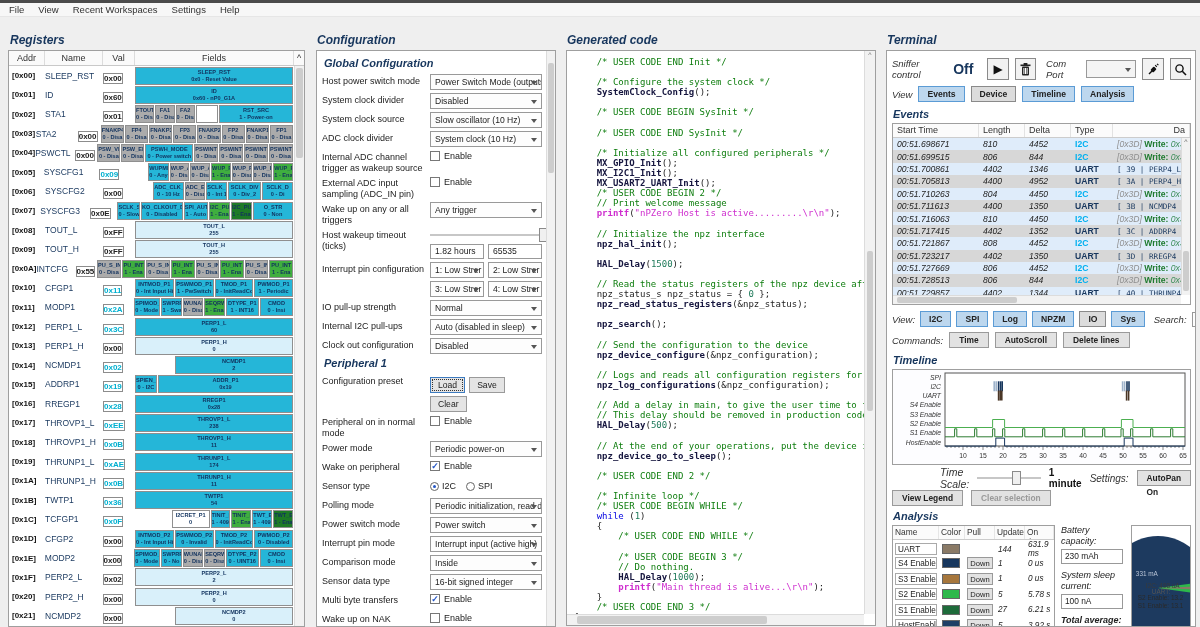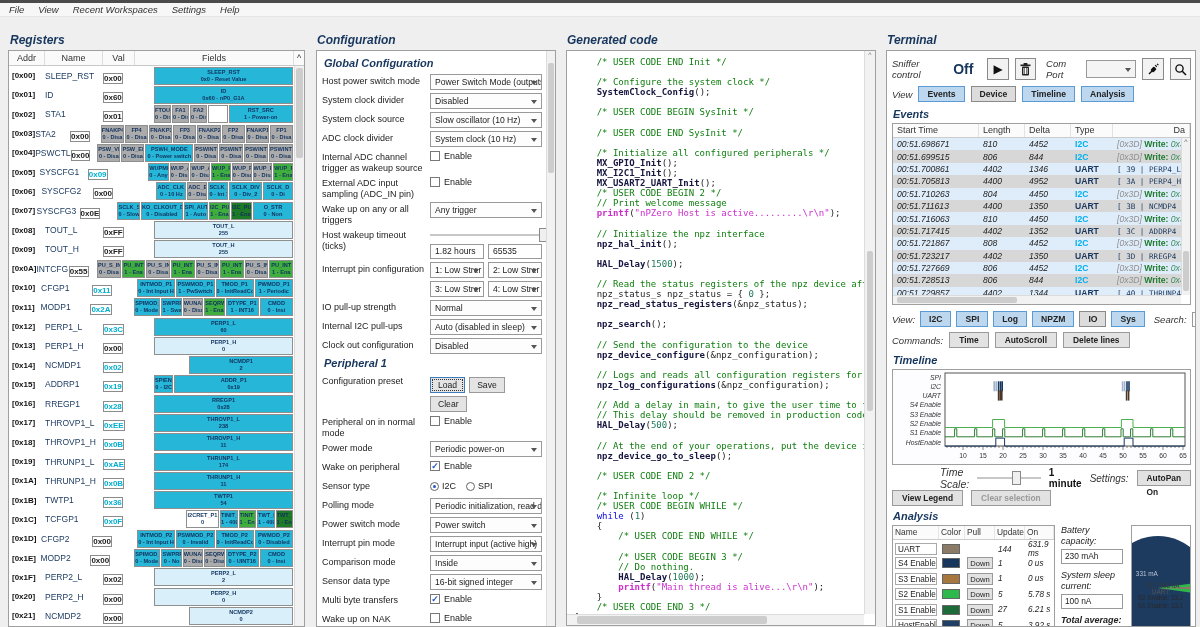--- a/index.html
+++ b/index.html
@@ -5,32 +5,32 @@
   * { box-sizing: border-box; margin:0; padding:0; }
   html,body { width:1200px; height:627px; overflow:hidden; background:#dcdcdc; }
   #root { position:relative; width:1200px; height:627px; background:#efefef;
           font-family:"Liberation Sans",sans-serif; color:#222; overflow:hidden; }
   
   .top-strip { height:3px; background:#4b4b4b; }
   .titlebar { height:15px; background:#ffffff; display:flex; align-items:center; padding:0 5px; font-size:9.5px; color:#222; border-bottom:1px solid #e3e3e3;}
   .app-icon { width:9px; height:9px; background:linear-gradient(135deg,#2d5d8c,#16324f); border:1px solid #0e2236; margin-right:4px; }
   .win-controls { margin-left:auto; display:flex; gap:14px; font-size:8px; color:#444; padding-right:6px;}
   .menubar { height:14px; background:#f7f7f7; display:flex; align-items:center; font-size:9.5px; color:#333; border-bottom:1px solid #e6e6e6; padding-left:2px;}
-  .menubar span { padding:0 7px; cursor:default;font-style:italic; }
+  .menubar span { padding:0 7px; cursor:default; }
   
   .panel-title { position:absolute; font-size:12px; font-weight:bold; font-style:italic; color:#17365d; }
   .pbox { position:absolute; background:#fff; border:1px solid #9f9f9f; overflow:hidden; }
   
   .reg-hdr { display:flex; height:15px; font-size:9px; color:#333; background:#fafafa; border-bottom:1px solid #c9c9c9; align-items:center; text-align:center;}
   .reg-hdr > div { border-right:1px solid #dcdcdc; height:100%; display:flex; align-items:center; justify-content:center;}
   .reg-rows { position:absolute; top:15px; left:0; right:10px; bottom:0; }
   .reg-row { display:flex; align-items:center; height:19.3px; }
   .reg-addr { width:36px; font-size:8px; font-weight:bold; color:#111; padding-left:3px; }
   .reg-name { width:58px; font-size:8.5px; color:#17365d; }
-  .reg-val { width:51px; }
+  .reg-val { width:32px; }
   .reg-val .vbox { width:27px; height:13px; border:1px solid #8c8c8c; background:#fff; font-size:8px; font-weight:bold; text-align:center; line-height:12px;}
   .fields { flex:1; display:flex; gap:1px; height:18px; padding-right:1px;}
   .fseg { display:flex; flex-direction:column; justify-content:center; text-align:center; overflow:hidden; border:1px solid #8f8f8f; }
   .fseg .fn, .fseg .fv { font-size:5.6px; line-height:7px; font-weight:bold; color:#11325e; white-space:nowrap; overflow:hidden;}
   .c-cyan { background:#25b6d8; } .c-gray { background:#ababab; }
   .c-green { background:#3fae3f; } .c-dgreen { background:#1d7a26; }
   .c-lblue { background:#d9f0fa; } .c-white { background:#fff; }
   .c-none { background:transparent; border:none; }
   .vscroll { position:absolute; top:0; right:0; width:10px; bottom:0; background:#f2f2f2; border-left:1px solid #dcdcdc; font-size:7px; color:#666; text-align:center;}
   .vscroll .thumb { position:absolute; left:1px; right:1px; background:#cdcdcd; border-radius:2px;}

